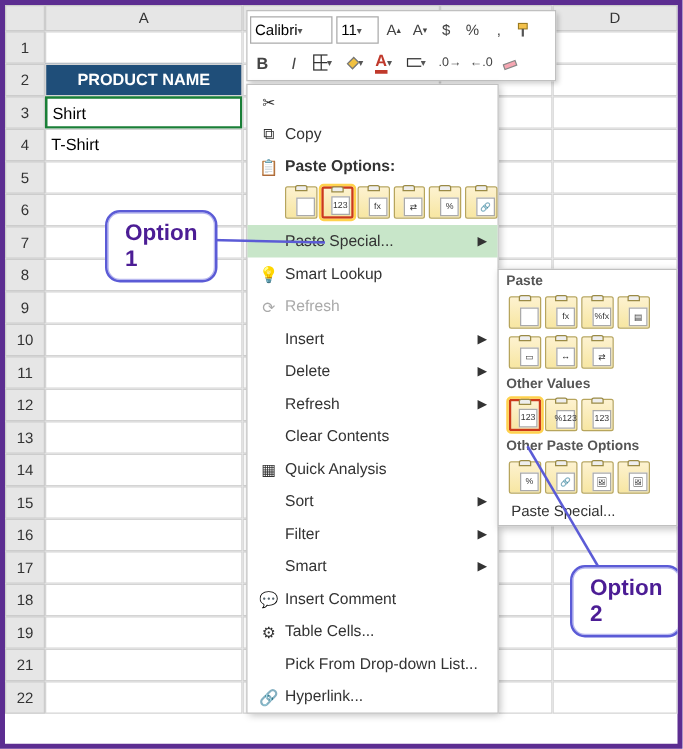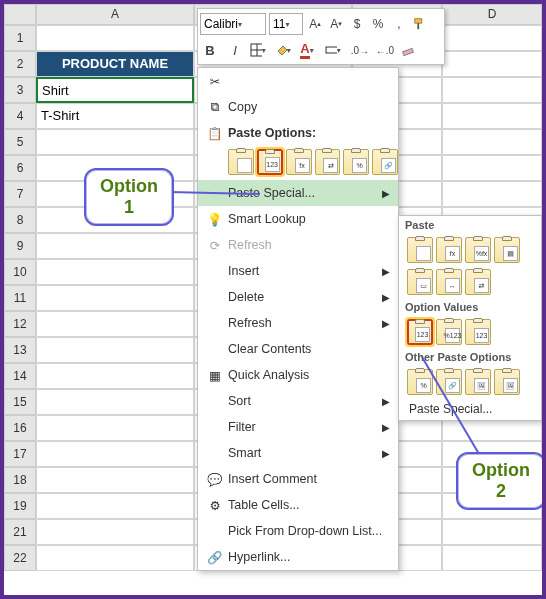--- a/index.html
+++ b/index.html
@@ -39,21 +39,21 @@
 .pasteicons { display: flex; gap: 3px; padding: 3px 0 5px 30px; }
 .picon { width: 26px; height: 26px; background: linear-gradient(#fdf2d0,#f7e6a2); border: 1px solid #b7a55c; border-radius: 2px; position: relative; display: flex; flex-direction: column; align-items: center; justify-content: flex-end; }
 .picon .clip { position: absolute; top: -2px; width: 10px; height: 5px; border: 1px solid #9a8a45; border-radius: 2px 2px 0 0; background: #eee; }
 .picon .pg { position: absolute; bottom: 1px; right: 1px; width: 15px; height: 15px; background: #fff; border: 1px solid #aaa; font-size: 7px; display: flex; align-items: center; justify-content: center; color: #333; }
 .picon.hl { border: 2px solid #cc3a1a; outline: 2px solid #ffd24d; }
 .subhead { font-weight: bold; font-size: 11px; color: #555; padding: 3px 6px; }
 .cmhover { background: #c8e6c9; }
 .submenu { position: absolute; left: 394px; top: 211px; width: 144px; background: #fff; border: 1px solid #c0c0c0; box-shadow: 2px 2px 6px rgba(0,0,0,0.25); z-index: 6; }
 .subrow { display: flex; gap: 3px; padding: 3px 8px; }
 .submenu .foot { font-size: 12px; color: #333; padding: 4px 10px; }
-.callout { position: absolute; background: #fff; border: 2px solid #5b5bd6; border-radius: 12px; padding: 6px 14px; text-align: center; font-size: 18px; font-weight: bold; color: #4d7c0f; z-index: 10; box-shadow: inset 0 0 0 1px #b8b8ef; }
+.callout { position: absolute; background: #fff; border: 2px solid #5b5bd6; border-radius: 12px; padding: 6px 14px; text-align: left; font-size: 18px; font-weight: bold; color: #4c1d95; z-index: 10; box-shadow: inset 0 0 0 1px #b8b8ef; }
 .leader { position: absolute; stroke: #5b5bd6; stroke-width: 2; fill: none; z-index: 9; }
 .underline-letter { text-decoration: underline; }
 </style>
 </head>
 <body>
 
 <div class="sheet">
   <div class="colhdr">
     <div class="corner"></div>
     <div class="ch cA">A</div>
@@ -423,21 +423,21 @@
       </div>
     <div class="picon">
         <div class="clip"></div>
         <div class="pg">↔</div>
       </div>
     <div class="picon">
         <div class="clip"></div>
         <div class="pg">⇄</div>
       </div>
   </div>
-  <div class="subhead">Option Values</div>
+  <div class="subhead">Other Values</div>
   <div class="subrow">
     <div class="picon hl">
         <div class="clip"></div>
         <div class="pg">123</div>
       </div>
     <div class="picon">
         <div class="clip"></div>
         <div class="pg">%123</div>
       </div>
     <div class="picon">

